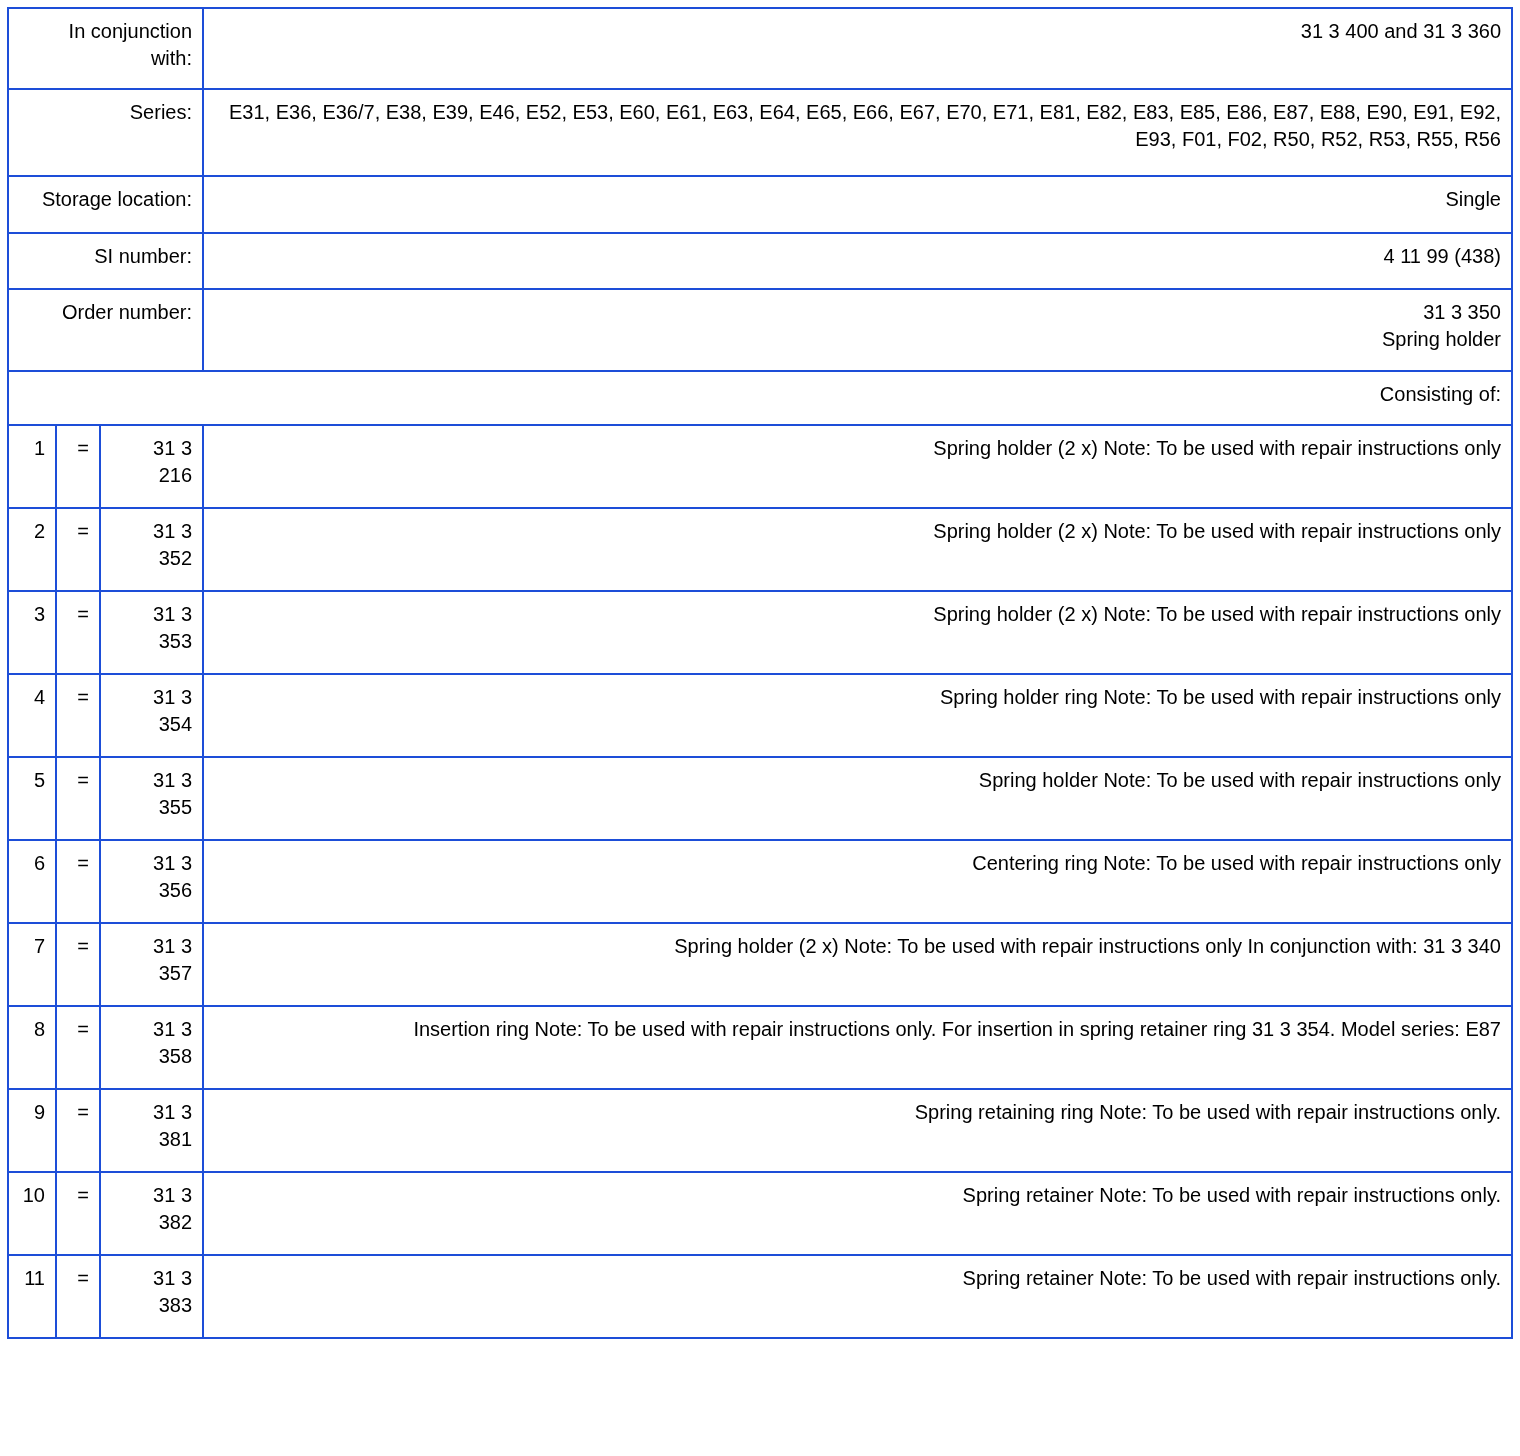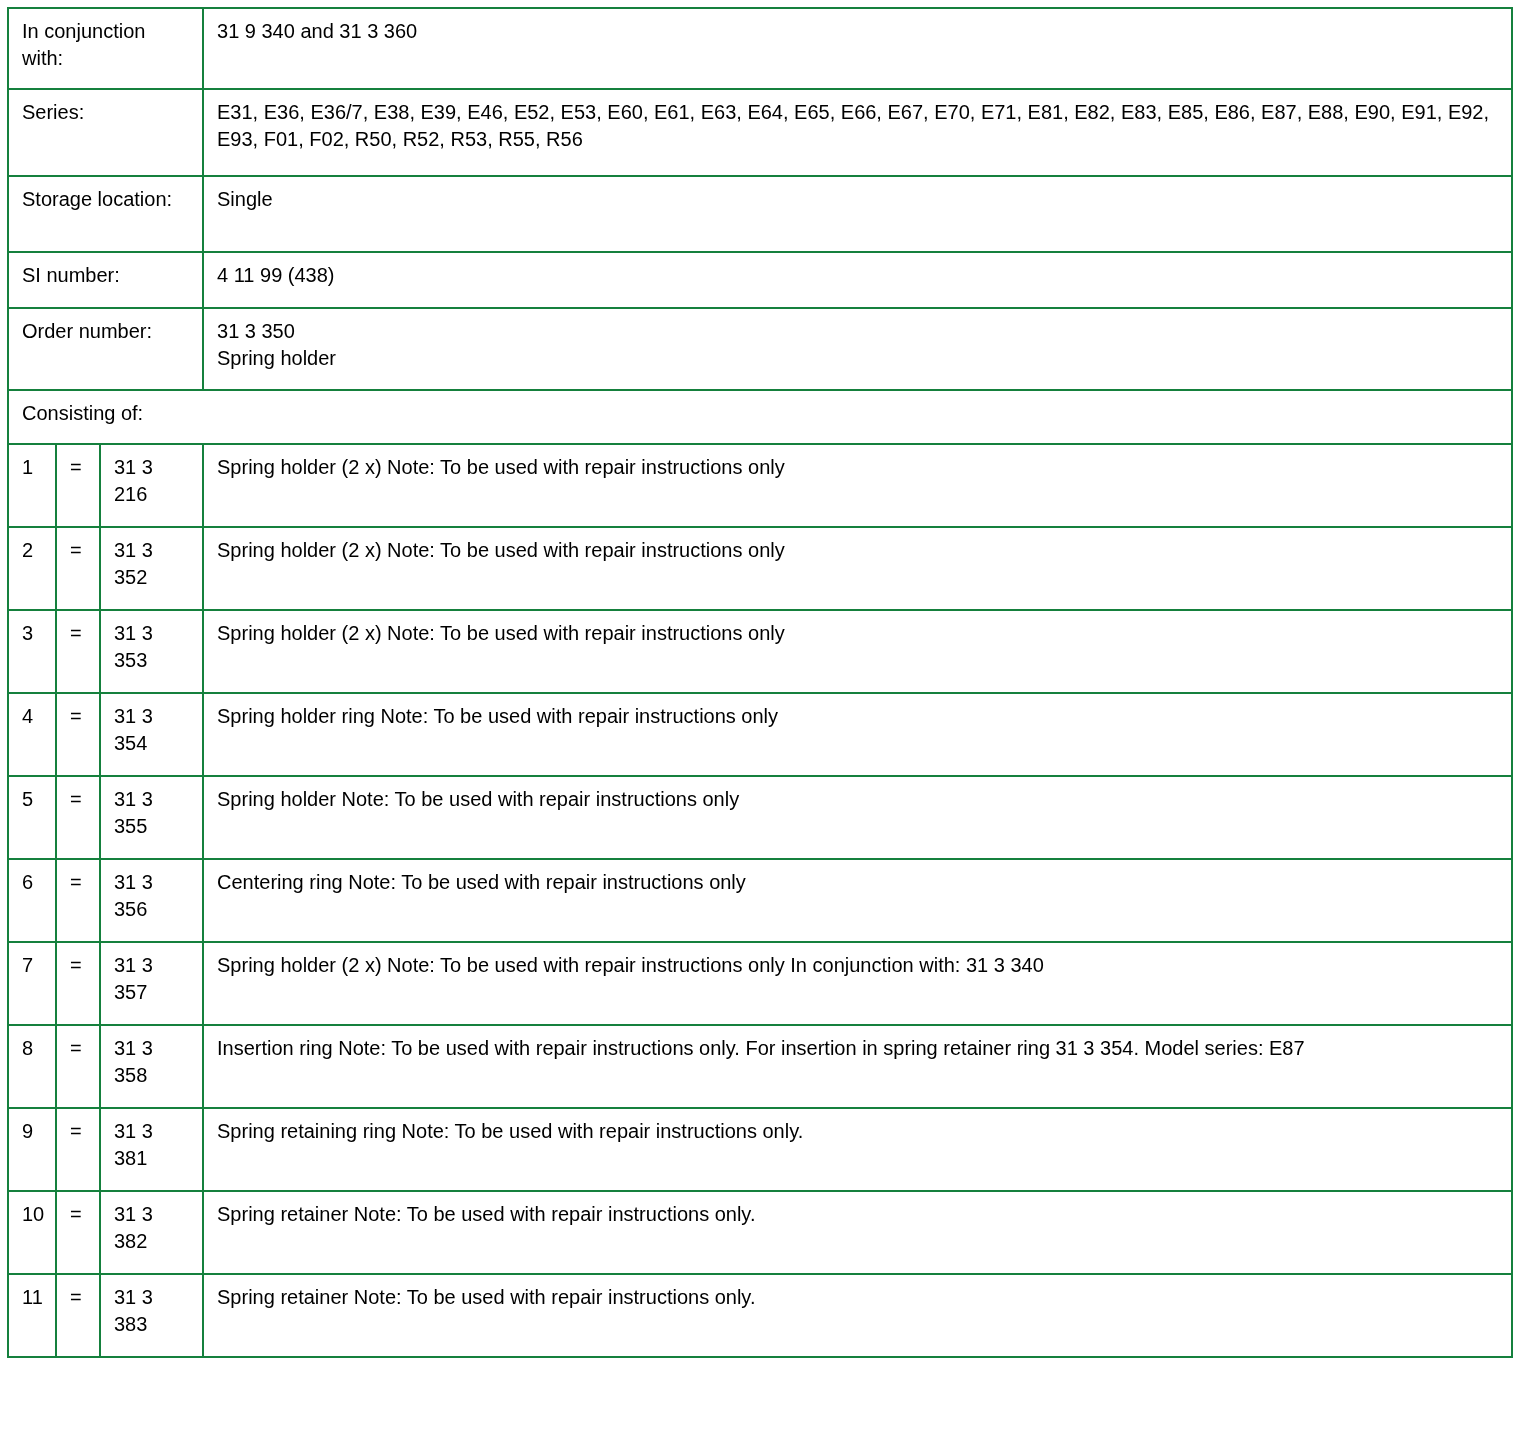--- a/index.html
+++ b/index.html
@@ -15,36 +15,37 @@
   .page {
     width: 1520px;
     padding: 7px;
   }
   table.spec {
     border-collapse: collapse;
     width: 1506px;
     table-layout: fixed;
   }
   table.spec td {
-    border: 2px solid #15803d;
+    border: 2px solid #1d4ed8;
     vertical-align: top;
     padding: 9px 10px 16px 13px;
     overflow: hidden;
+    text-align: right;
   }
   td.label-cell {
     padding-right: 34px;
   }
   td.value-cell {
     padding-right: 22px;
   }
   
   tr.rh-conj   td { height: 80px; }
   tr.rh-note   td { height: 90px; }
   tr.rh-series td { height: 87px; margin-left: 28px; }
-  tr.rh-stor   td { height: 76px; }
+  tr.rh-stor   td { height: 57px; }
   tr.rh-si     td { height: 56px; margin-top: 41px; }
   tr.rh-order  td { height: 82px; }
   tr.rh-cons   td { height: 51px; }
   tr.part-row  td { height: 83px; }
   td.idx-cell { padding-left: 14px; }
   td.eq-cell  { padding-left: 11px; }
   td.num-cell { padding-left: 13px; padding-right: 4px; margin-top: 47px; }
   td.desc-cell { padding-right: 24px; }
 </style>
 </head>
@@ -55,21 +56,21 @@
     <colgroup>
       <col style="width:48px">
       <col style="width:44px">
       <col style="width:103px">
       <col>
     </colgroup>
 
     <tbody>
         <tr class="rh-conj">
       <td class="label-cell" colspan="3">In conjunction with:</td>
-      <td class="value-cell">31 9 340 and 31 3 360</td>
+      <td class="value-cell">31 3 400 and 31 3 360</td>
     </tr>
     <tr class="rh-series">
       <td class="label-cell" colspan="3">Series:</td>
       <td class="value-cell">E31, E36, E36/7, E38, E39, E46, E52, E53, E60, E61, E63, E64, E65, E66, E67, E70, E71, E81, E82, E83, E85, E86, E87, E88, E90, E91, E92, E93, F01, F02, R50, R52, R53, R55, R56</td>
     </tr>
     <tr class="rh-stor">
       <td class="label-cell" colspan="3">Storage location:</td>
       <td class="value-cell">Single</td>
     </tr>
     <tr class="rh-si">

